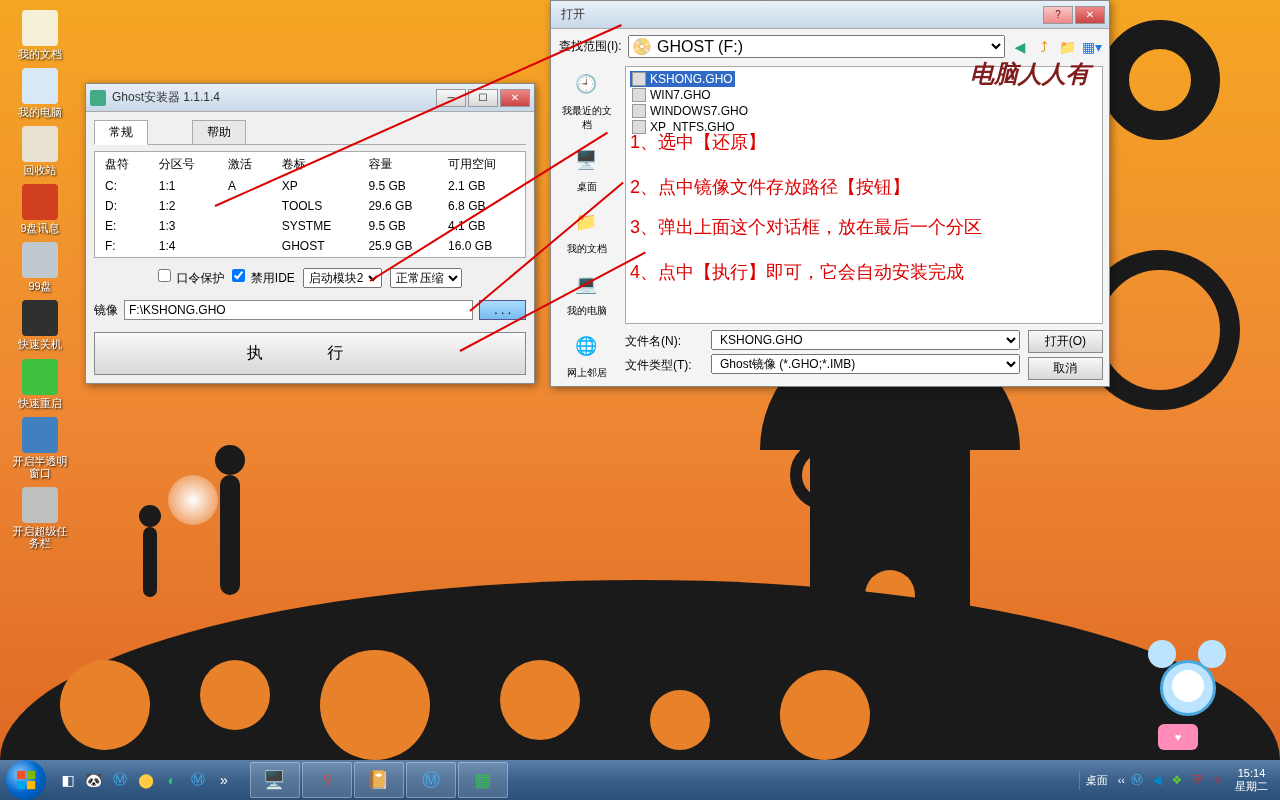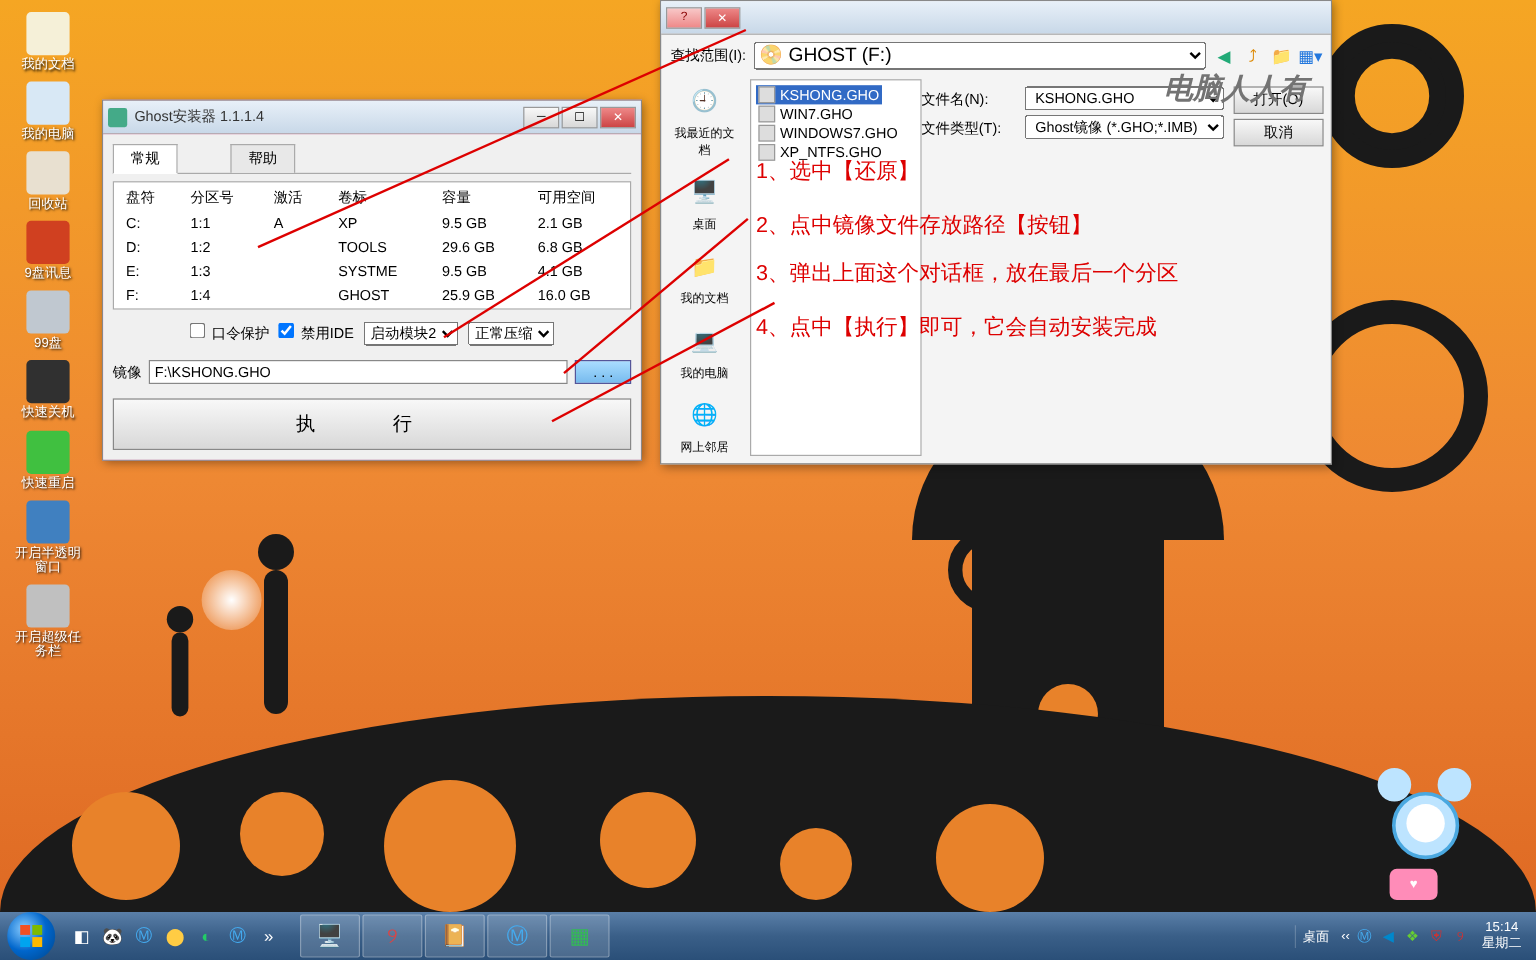--- a/index.html
+++ b/index.html
@@ -43,35 +43,35 @@
 .image-row { display: flex; align-items: center; gap: 6px; margin-top: 12px; font-size: 12px; }
 .image-row input[type=text] { flex: 1; padding: 2px 4px; border: 1px solid #888; font-size: 12px; }
 .image-row .browse { padding: 2px 14px; background: linear-gradient(#aaddff,#77bbee); border: 1px solid #559; cursor: pointer; font-size: 12px; }
 .exec-btn { width: 100%; margin-top: 12px; padding: 10px; font-size: 16px; letter-spacing: 30px; background: linear-gradient(#f8f8f8,#d8d8d8); border: 1px solid #888; cursor: pointer; }
 .open-dialog { position: absolute; background: #f4f4f4; border: 1px solid #888; box-shadow: 2px 2px 8px rgba(0,0,0,0.4); }
 .open-dialog .titlebar { background: linear-gradient(#e8f0f8,#c8d8e8); }
 .open-body { display: flex; padding: 6px; gap: 8px; }
 .open-places { width: 60px; display: flex; flex-direction: column; gap: 10px; align-items: center; }
 .place-item { width: 56px; text-align: center; font-size: 10px; cursor: pointer; }
 .place-item .pico { width: 36px; height: 36px; margin: 0 auto 2px; border-radius: 4px; display: flex; align-items: center; justify-content: center; font-size: 18px; }
-.open-main { flex: 1; display: flex; flex-direction: row; }
+.open-main { flex: 1; display: flex; flex-direction: column; }
 .lookrow { display: flex; align-items: center; gap: 6px; font-size: 12px; padding: 4px 0; }
 .lookrow select { flex: 1; padding: 1px 0; font-size: 16px; }
 .lookrow .nav-ico { width: 18px; height: 18px; display: flex; align-items: center; justify-content: center; cursor: pointer; color: #2a7; font-size: 14px; }
 .filelist { flex: 1; background: #fff; border: 1px solid #aaa; padding: 4px; min-height: 200px; position: relative; }
 .filelist .fitem { display: flex; align-items: center; gap: 4px; font-size: 12px; padding: 1px 2px; cursor: pointer; width: fit-content; }
 .filelist .fitem.selected { background: #316ac5; color: #fff; }
 .filelist .fitem .fico { width: 14px; height: 14px; background: #ddd; border: 1px solid #999; }
 .bottom-rows { display: flex; gap: 8px; margin-top: 6px; }
 .bottom-fields { flex: 1; display: flex; flex-direction: column; gap: 4px; }
 .bottom-fields .frow { display: flex; align-items: flex-end; gap: 6px; font-size: 12px; }
 .bottom-fields .frow select { flex: 1; padding: 1px 4px; font-size: 12px; }
 .bottom-btns { display: flex; flex-direction: column; gap: 4px; }
 .bottom-btns button { padding: 2px 16px; font-size: 12px; background: linear-gradient(#f8f8f8,#d8d8d8); border: 1px solid #888; cursor: pointer; }
-.watermark { position: absolute; font-size: 24px; color: #737373; font-weight: bold; font-style: italic; pointer-events: none; }
+.watermark { position: absolute; font-size: 24px; color: #7f1d1d; font-weight: bold; font-style: italic; pointer-events: none; }
 .annotation { position: absolute; font-size: 18px; color: #d00; font-weight: 500; pointer-events: none; white-space: nowrap; }
 .arrow-line { position: absolute; background: #d00; height: 2px; transform-origin: left center; pointer-events: none; }
 .taskbar { position: absolute; bottom: 0; left: 0; right: 0; height: 40px; background: linear-gradient(to bottom, #5a7fa8, #3a5f88 50%, #2a4f78); display: flex; align-items: center; }
 .start-orb { width: 40px; height: 40px; border-radius: 50%; background: radial-gradient(circle at 35% 35%, #8cf, #06c 50%, #048); margin: 0 6px; display: flex; align-items: center; justify-content: center; cursor: pointer; }
 .start-orb svg { width: 22px; height: 22px; }
 .ql-icons { display: flex; gap: 2px; padding: 0 4px; }
 .ql-icons .ql { width: 24px; height: 24px; border-radius: 3px; display: flex; align-items: center; justify-content: center; cursor: pointer; font-size: 14px; }
 .task-items { display: flex; gap: 2px; margin-left: 10px; }
 .task-items .titem { width: 50px; height: 36px; background: rgba(255,255,255,0.15); border: 1px solid rgba(255,255,255,0.3); border-radius: 2px; cursor: pointer; display: flex; align-items: center; justify-content: center; font-size: 18px; }
 .tray { margin-left: auto; display: flex; align-items: center; gap: 4px; padding-right: 6px; color: #fff; font-size: 11px; }
@@ -226,20 +226,21 @@
       <span>镜像</span>
       <input type="text" value="F:\KSHONG.GHO" style="">
       <button class="browse">. . .</button>
     </div>
     <button class="exec-btn">执    行</button>
   </div>
 </div>
 
 <div class="open-dialog" style="left:550px;top:0;width:560px;">
   <div class="titlebar">
+    <div class="ttitle" style="padding-left:6px;">打开</div>
     <div class="tbtns">
       <div class="tbtn" style="background:linear-gradient(#f8c8c8,#e88);color:#800;">?</div>
       <div class="tbtn close">✕</div>
     </div>
   </div>
   <div class="lookrow" style="padding:6px 8px 2px;">
     <span>查找范围(I):</span>
     <select><option>📀 GHOST (F:)</option></select>
     <div class="nav-ico">◀</div>
     <div class="nav-ico" style="color:#d80;">⤴</div>

